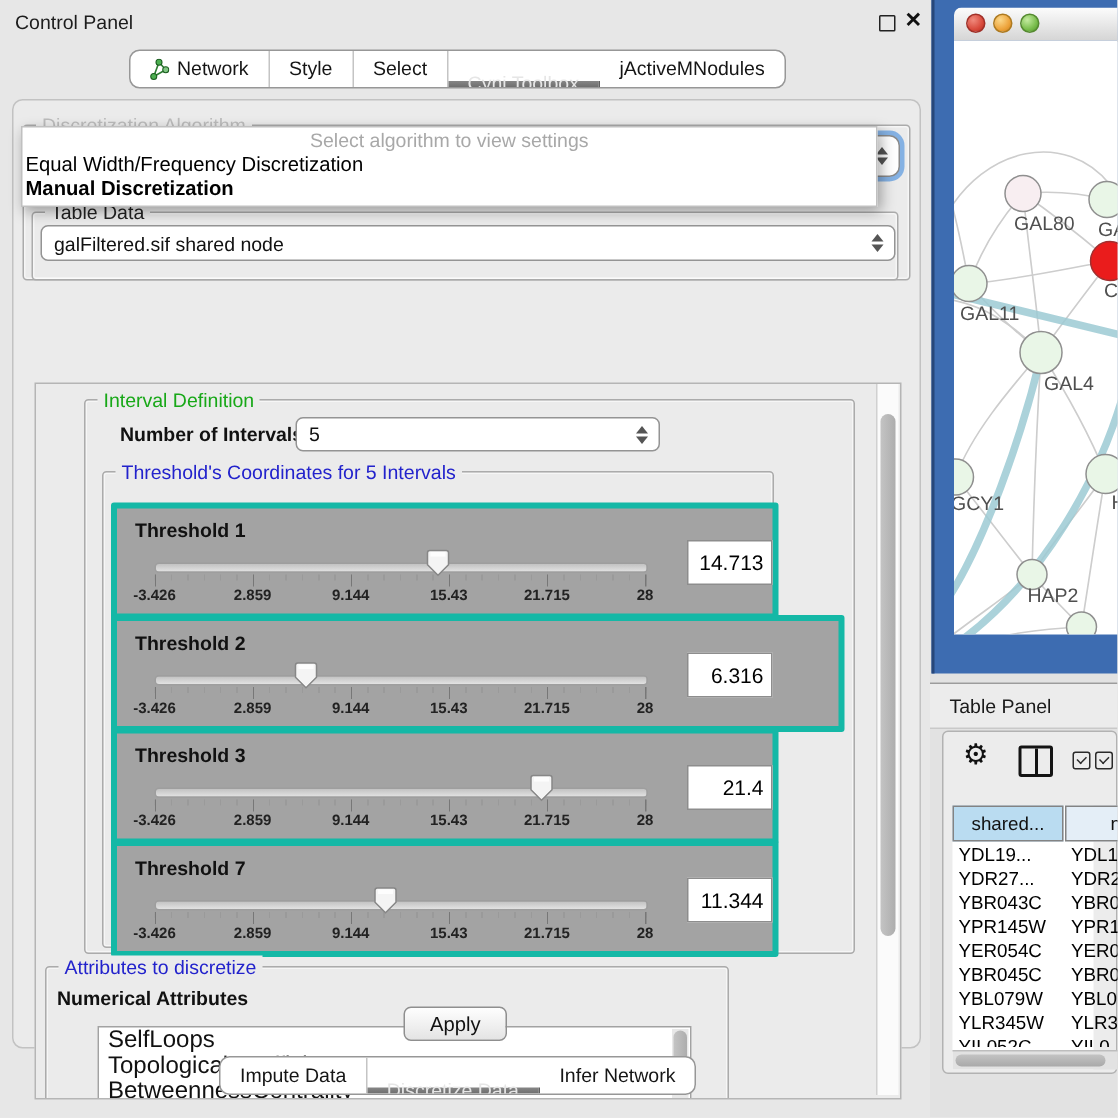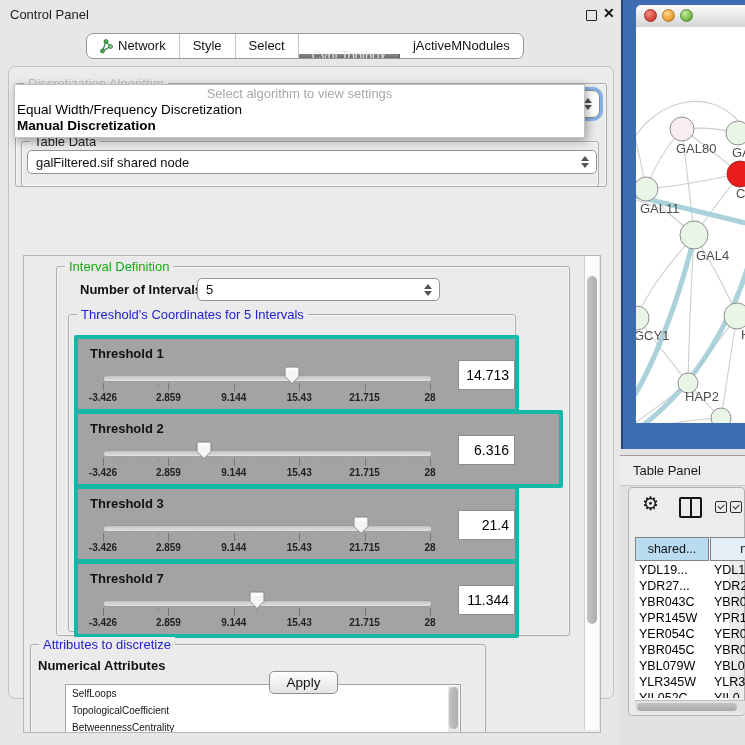--- a/index.html
+++ b/index.html
@@ -57,21 +57,21 @@
   .ticks .minor{position:absolute;left:0;top:0;width:100%;height:4px;
      background:repeating-linear-gradient(to right,#9a9a9a 0 1px,transparent 1px 10.9px);}
   .ticks .major{position:absolute;left:0;top:0;width:100%;height:8px;
      background:repeating-linear-gradient(to right,#777 0 1px,transparent 1px 65.4px);}
   .tick-lab{position:absolute;top:53px;transform:translateX(-50%);font-size:10px;font-weight:bold;color:#222;white-space:nowrap;}
   .thr-val{position:absolute;left:380px;top:21px;width:50px;height:28px;background:#fff;border:1px solid #8d8d8d;
      font-size:14px;color:#000;text-align:right;line-height:28px;padding-right:5px;box-sizing:content-box;}
 
   
   #attr-list{position:absolute;left:55px;top:616px;width:394px;height:48px;background:#fff;border:1px solid #a2a2a2;overflow:hidden;}
-  .attr-item{font-size:10px;color:#111;line-height:17px;padding-left:6px;white-space:nowrap;}
+  .attr-item{font-size:16px;color:#111;line-height:17px;padding-left:6px;white-space:nowrap;}
   #attr-sb{position:absolute;right:1px;top:1px;width:11px;height:46px;background:#e8e8e8;}
   #attr-sb .vsb-thumb{left:1px;top:1px;width:9px;height:42px;}
 
   
   .btn{position:absolute;background:linear-gradient(#fefefe,#e4e4e4);border:1px solid #8f8f8f;border-radius:5px;
        font-size:13.5px;color:#111;text-align:center;}
 
   
   #right-col{position:absolute;left:620px;top:0;width:125px;height:745px;background:#e2e2e2;}
   #net-frame{position:absolute;left:1px;top:0;width:124px;height:449px;background:#3d6cb1;border-left:2px solid #27477a;box-sizing:border-box;padding-left:28px;}
@@ -256,20 +256,31 @@
       </div>
 
       <div class="vsb-track" style="right:1px;top:0;width:14px;height:474px;">
         <div class="vsb-thumb" style="left:2px;top:20px;width:10px;height:348px;"></div>
       </div>
     </div>
 
     <div class="btn" style="left:260px;top:604px;width:67px;height:21px;line-height:21px;">Apply</div>
   </div>
 
+  <div class="segbar" style="left:146px;top:704px;">
+      <div class="seg">
+        <span>Impute Data</span>
+      </div>
+      <div class="seg sel">
+        <span>Discretize Data</span>
+      </div>
+      <div class="seg">
+        <span>Infer Network</span>
+      </div>
+    </div>
 </div>
 
 <div id="alg-combo">
     <span class="spin"></span>
   </div>
 <div id="alg-popup">
   <div class="hint">Select algorithm to view settings</div>
   <div id="alg-items">
       <div class="popup-item">Equal Width/Frequency Discretization</div>
       <div class="popup-item hl">Manual Discretization</div>

